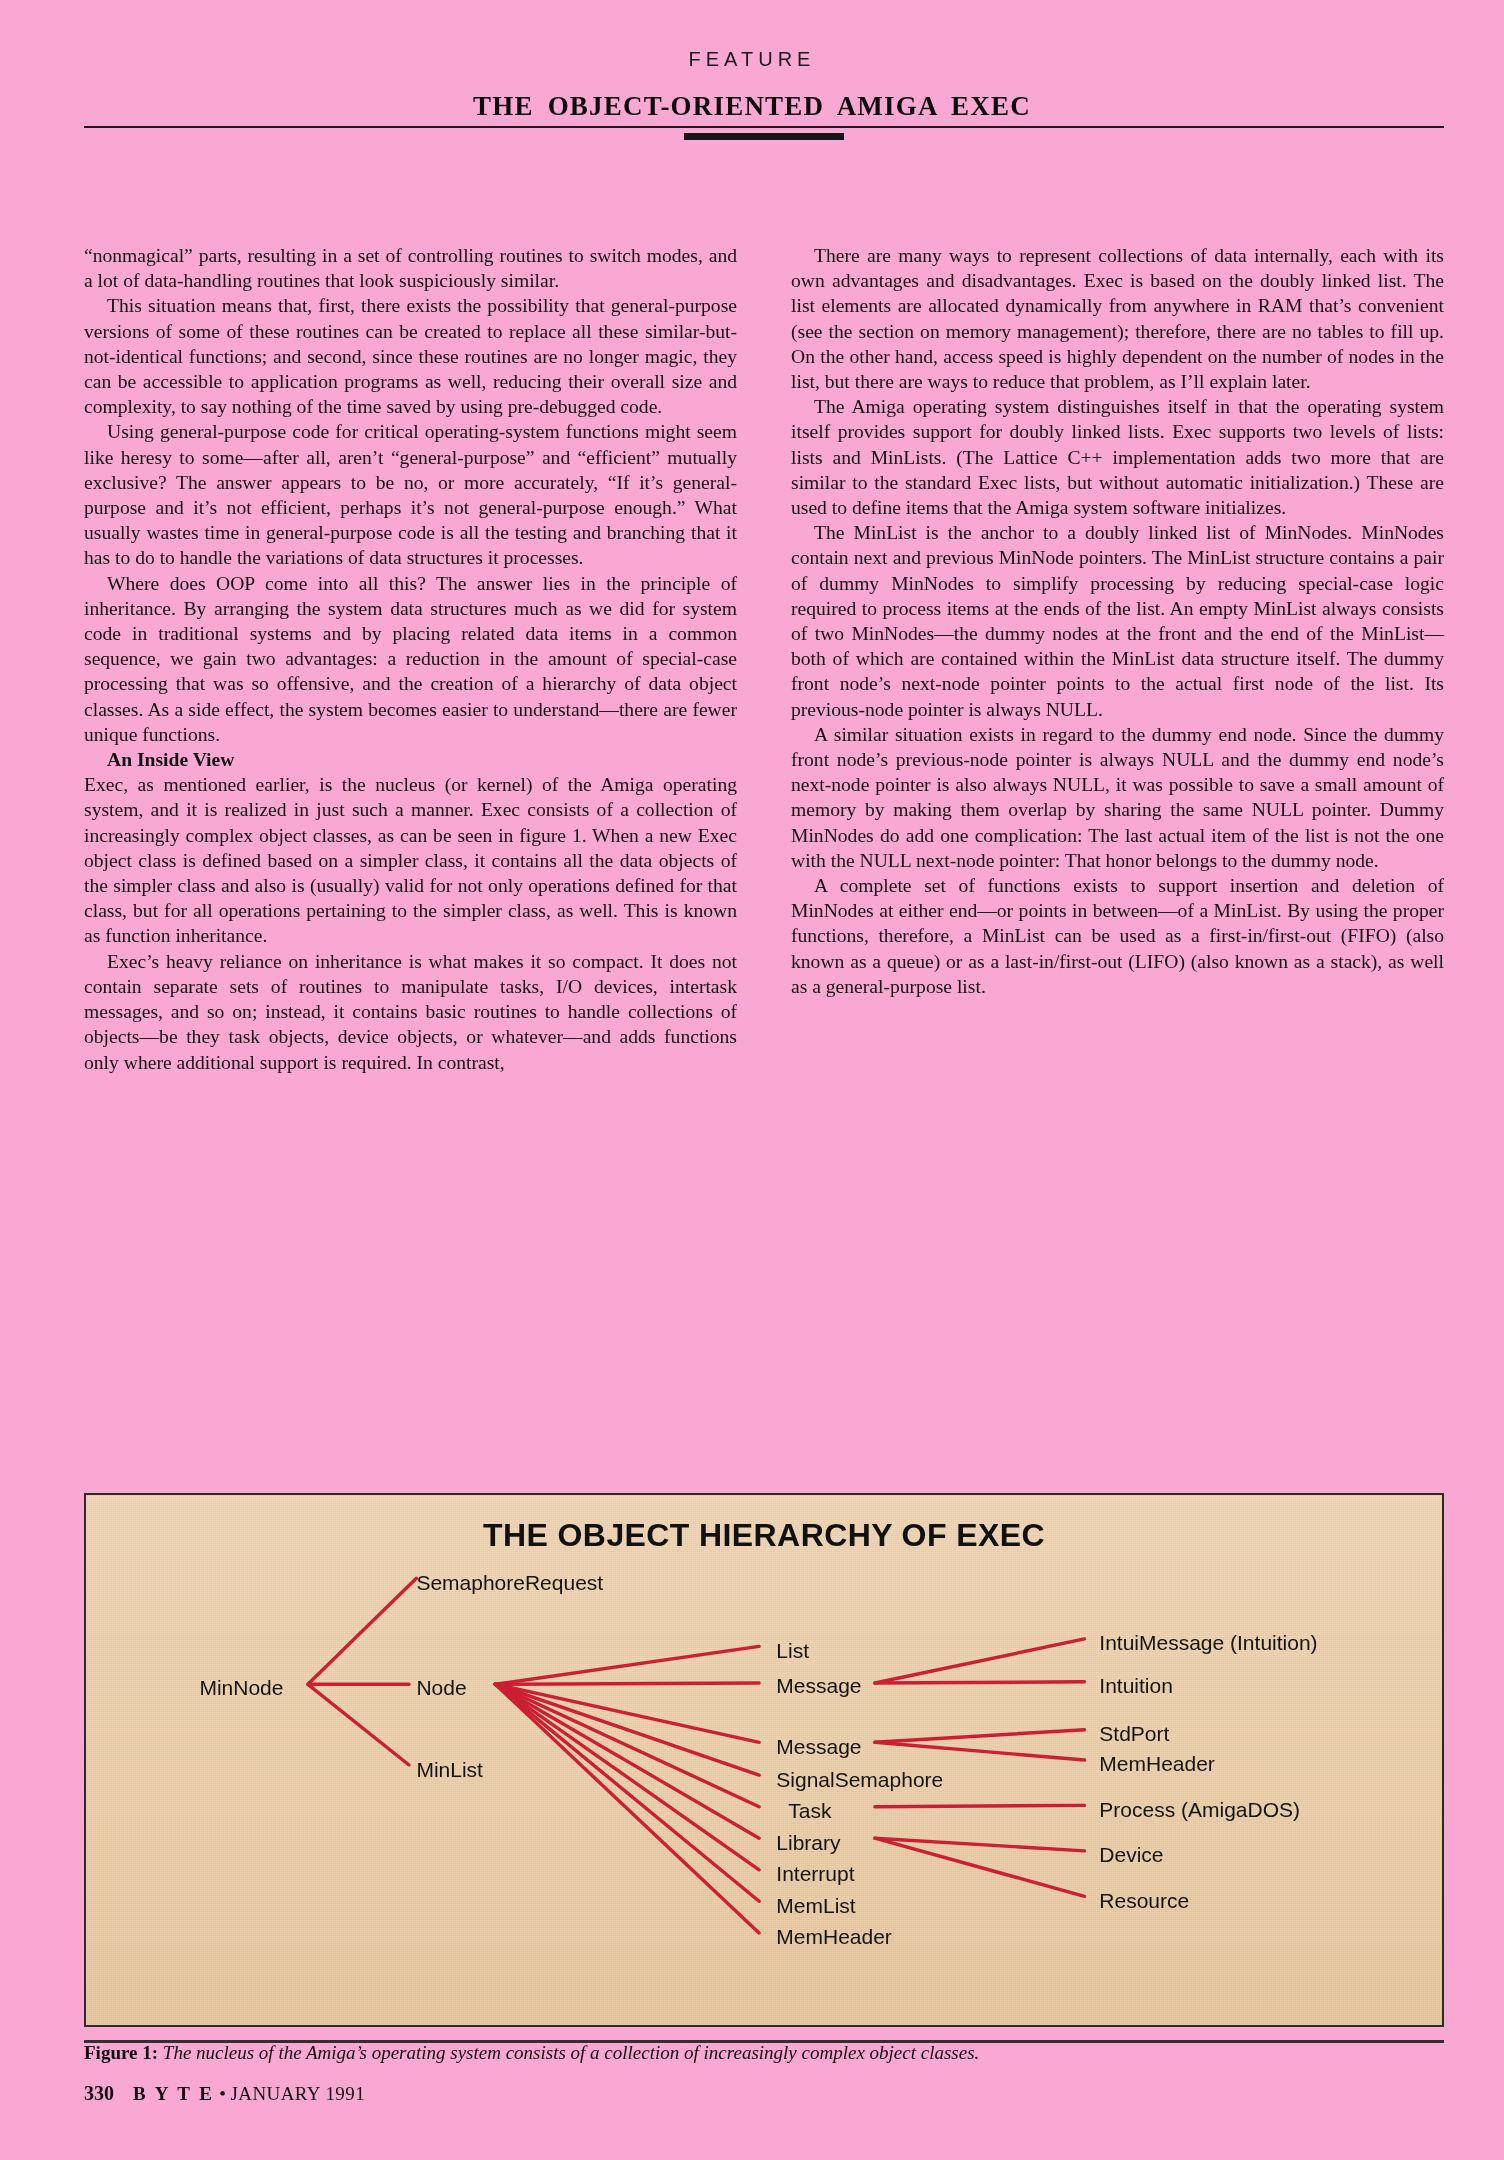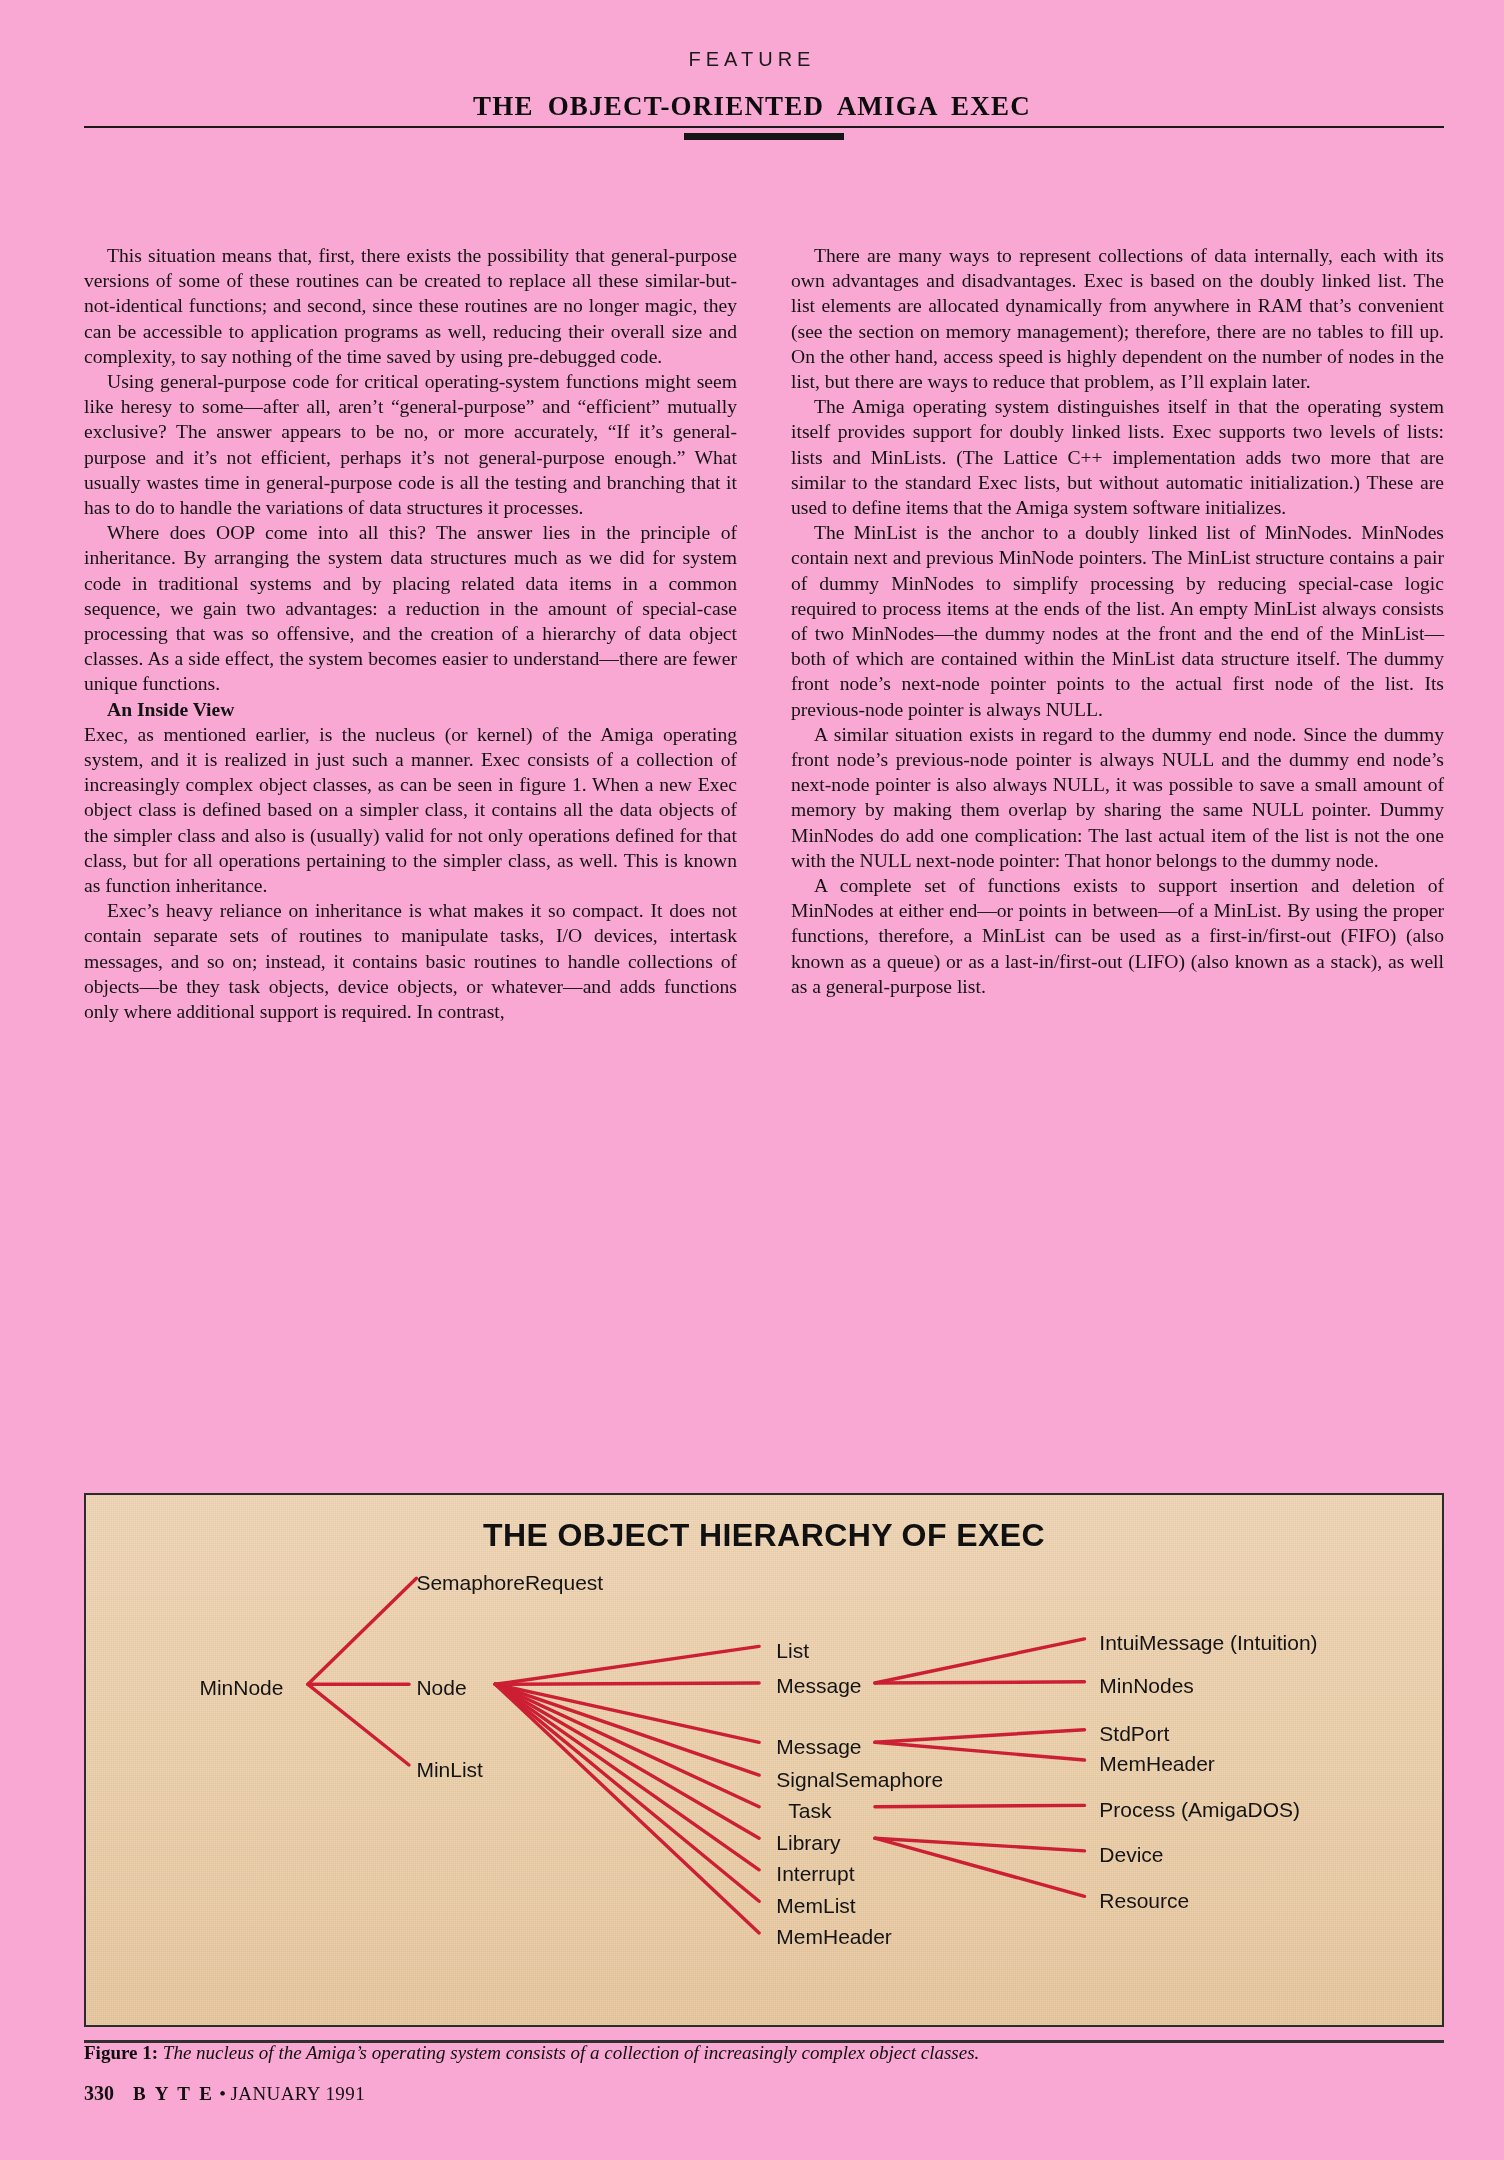--- a/index.html
+++ b/index.html
@@ -188,20 +188,21 @@
   <div class="masthead">
     <div class="feature-kicker">FEATURE</div>
     <div class="article-title">THE OBJECT-ORIENTED AMIGA EXEC</div>
   </div>
   <div class="rule-thin"></div>
   <div class="rule-thick"></div>
 
   <div class="columns">
 
     <div class="col">
+      <p class="noindent">“nonmagical” parts, resulting in a set of controlling routines to switch modes, and a lot of data-handling routines that look suspiciously similar.</p>
       <p>This situation means that, first, there exists the possibility that general-purpose versions of some of these routines can be created to replace all these similar-but-not-identical functions; and second, since these routines are no longer magic, they can be accessible to application programs as well, reducing their overall size and complexity, to say nothing of the time saved by using pre-debugged code.</p>
       <p>Using general-purpose code for critical operating-system functions might seem like heresy to some—after all, aren’t “general-purpose” and “efficient” mutually exclusive? The answer appears to be no, or more accurately, “If it’s general-purpose and it’s not efficient, perhaps it’s not general-purpose enough.” What usually wastes time in general-purpose code is all the testing and branching that it has to do to handle the variations of data structures it processes.</p>
       <p>Where does OOP come into all this? The answer lies in the principle of inheritance. By arranging the system data structures much as we did for system code in traditional systems and by placing related data items in a common sequence, we gain two advantages: a reduction in the amount of special-case processing that was so offensive, and the creation of a hierarchy of data object classes. As a side effect, the system becomes easier to understand—there are fewer unique functions.</p>
       <p class="subhead">An Inside View</p>
       <p class="noindent">Exec, as mentioned earlier, is the nucleus (or kernel) of the Amiga operating system, and it is realized in just such a manner. Exec consists of a collection of increasingly complex object classes, as can be seen in figure 1. When a new Exec object class is defined based on a simpler class, it contains all the data objects of the simpler class and also is (usually) valid for not only operations defined for that class, but for all operations pertaining to the simpler class, as well. This is known as function inheritance.</p>
       <p>Exec’s heavy reliance on inheritance is what makes it so compact. It does not contain separate sets of routines to manipulate tasks, I/O devices, intertask messages, and so on; instead, it contains basic routines to handle collections of objects—be they task objects, device objects, or whatever—and adds functions only where additional support is required. In contrast,</p>
     </div>
 
     <div class="col">
       <p>There are many ways to represent collections of data internally, each with its own advantages and disadvantages. Exec is based on the doubly linked list. The list elements are allocated dynamically from anywhere in RAM that’s convenient (see the section on memory management); therefore, there are no tables to fill up. On the other hand, access speed is highly dependent on the number of nodes in the list, but there are ways to reduce that problem, as I’ll explain later.</p>
@@ -247,21 +248,21 @@
           <div class="node-label" style="left: 690.3px; top: 143.9px;">List</div>
           <div class="node-label" style="left: 690.3px; top: 179.2px;">Message</div>
           <div class="node-label" style="left: 690.3px; top: 239.8px;">Message</div>
           <div class="node-label" style="left: 690.3px; top: 272.6px;">SignalSemaphore</div>
           <div class="node-label" style="left: 690.3px; top: 304.1px; margin-left: 12px;">Task</div>
           <div class="node-label" style="left: 690.3px; top: 335.7px;">Library</div>
           <div class="node-label" style="left: 690.3px; top: 367.2px;">Interrupt</div>
           <div class="node-label" style="left: 690.3px; top: 398.8px;">MemList</div>
           <div class="node-label" style="left: 690.3px; top: 430.3px;">MemHeader</div>
           <div class="node-label" style="left: 1013.3px; top: 136.3px;">IntuiMessage (Intuition)</div>
-          <div class="node-label" style="left: 1013.3px; top: 179.2px;">MinNodes</div>
+          <div class="node-label" style="left: 1013.3px; top: 179.2px;">Intuition</div>
           <div class="node-label" style="left: 1013.3px; top: 227.1px;">StdPort</div>
           <div class="node-label" style="left: 1013.3px; top: 257.4px;">MemHeader</div>
           <div class="node-label" style="left: 1013.3px; top: 302.9px;">Process (AmigaDOS)</div>
           <div class="node-label" style="left: 1013.3px; top: 348.3px;">Device</div>
           <div class="node-label" style="left: 1013.3px; top: 393.7px;">Resource</div>
         </div>
     </div>
     <div class="fig-caption">
       <span class="fc-label">Figure 1:</span>
       <span class="fc-text">The nucleus of the Amiga’s operating system consists of a collection of increasingly complex object classes.</span>

